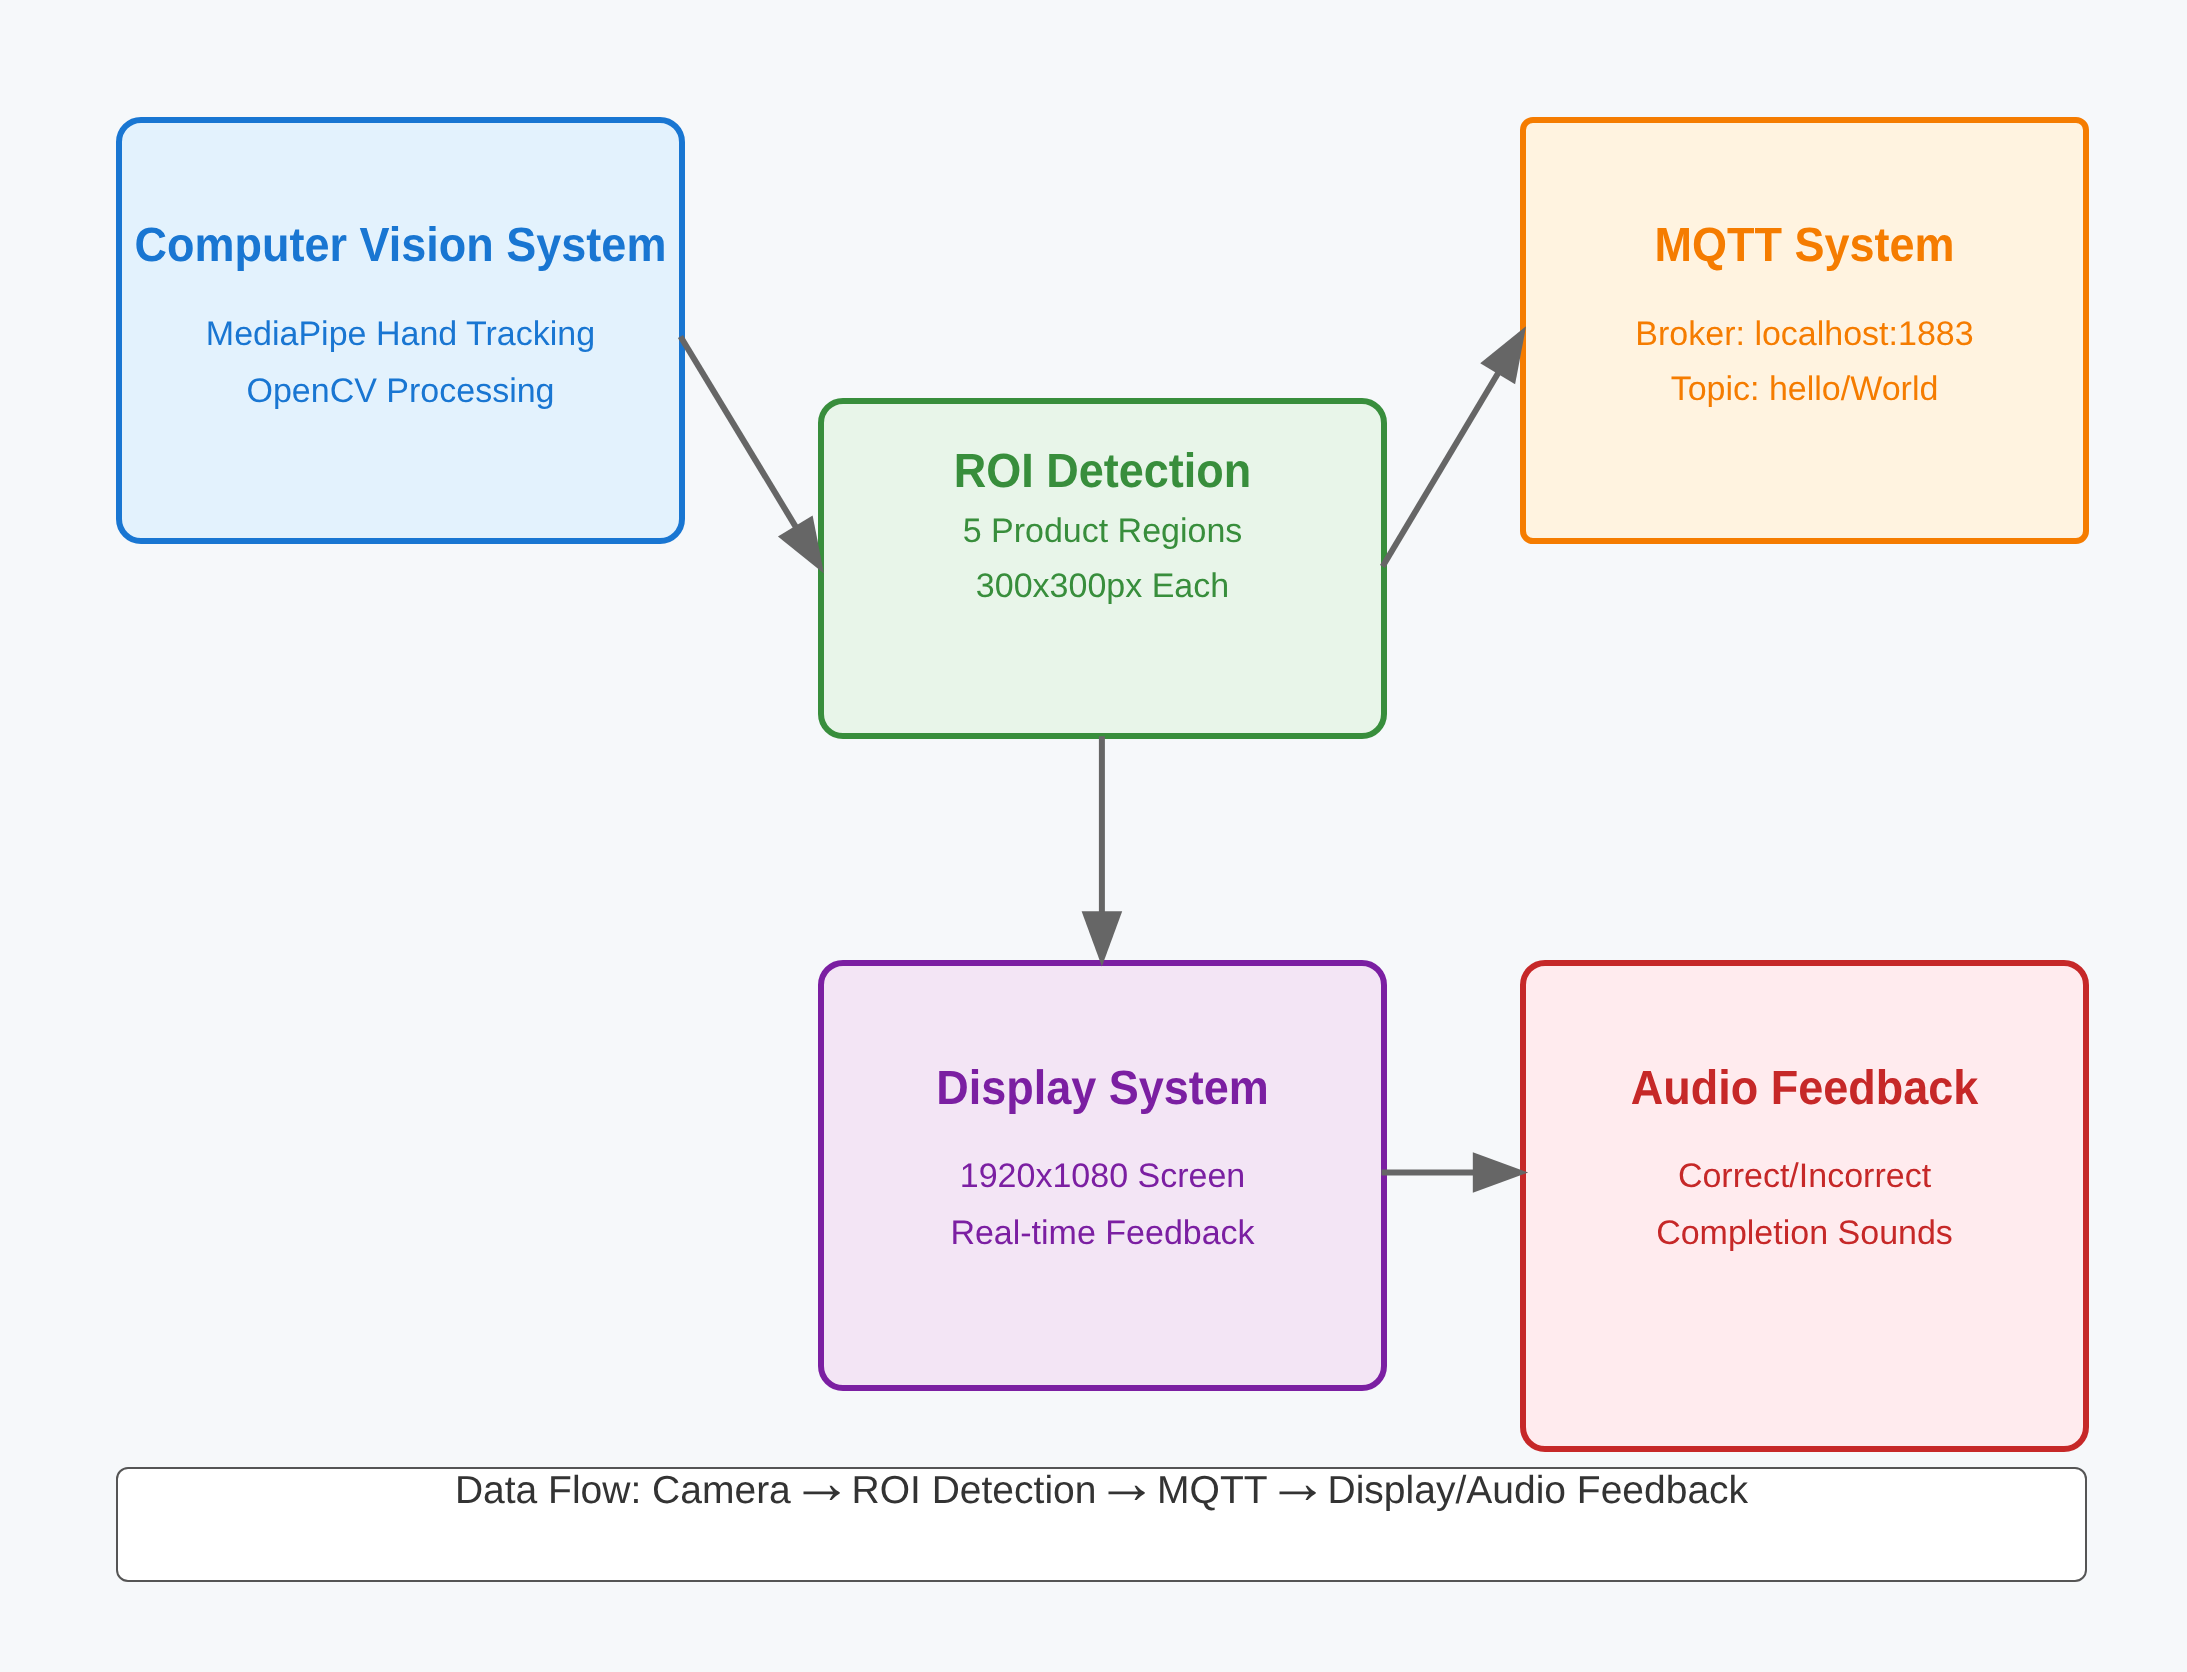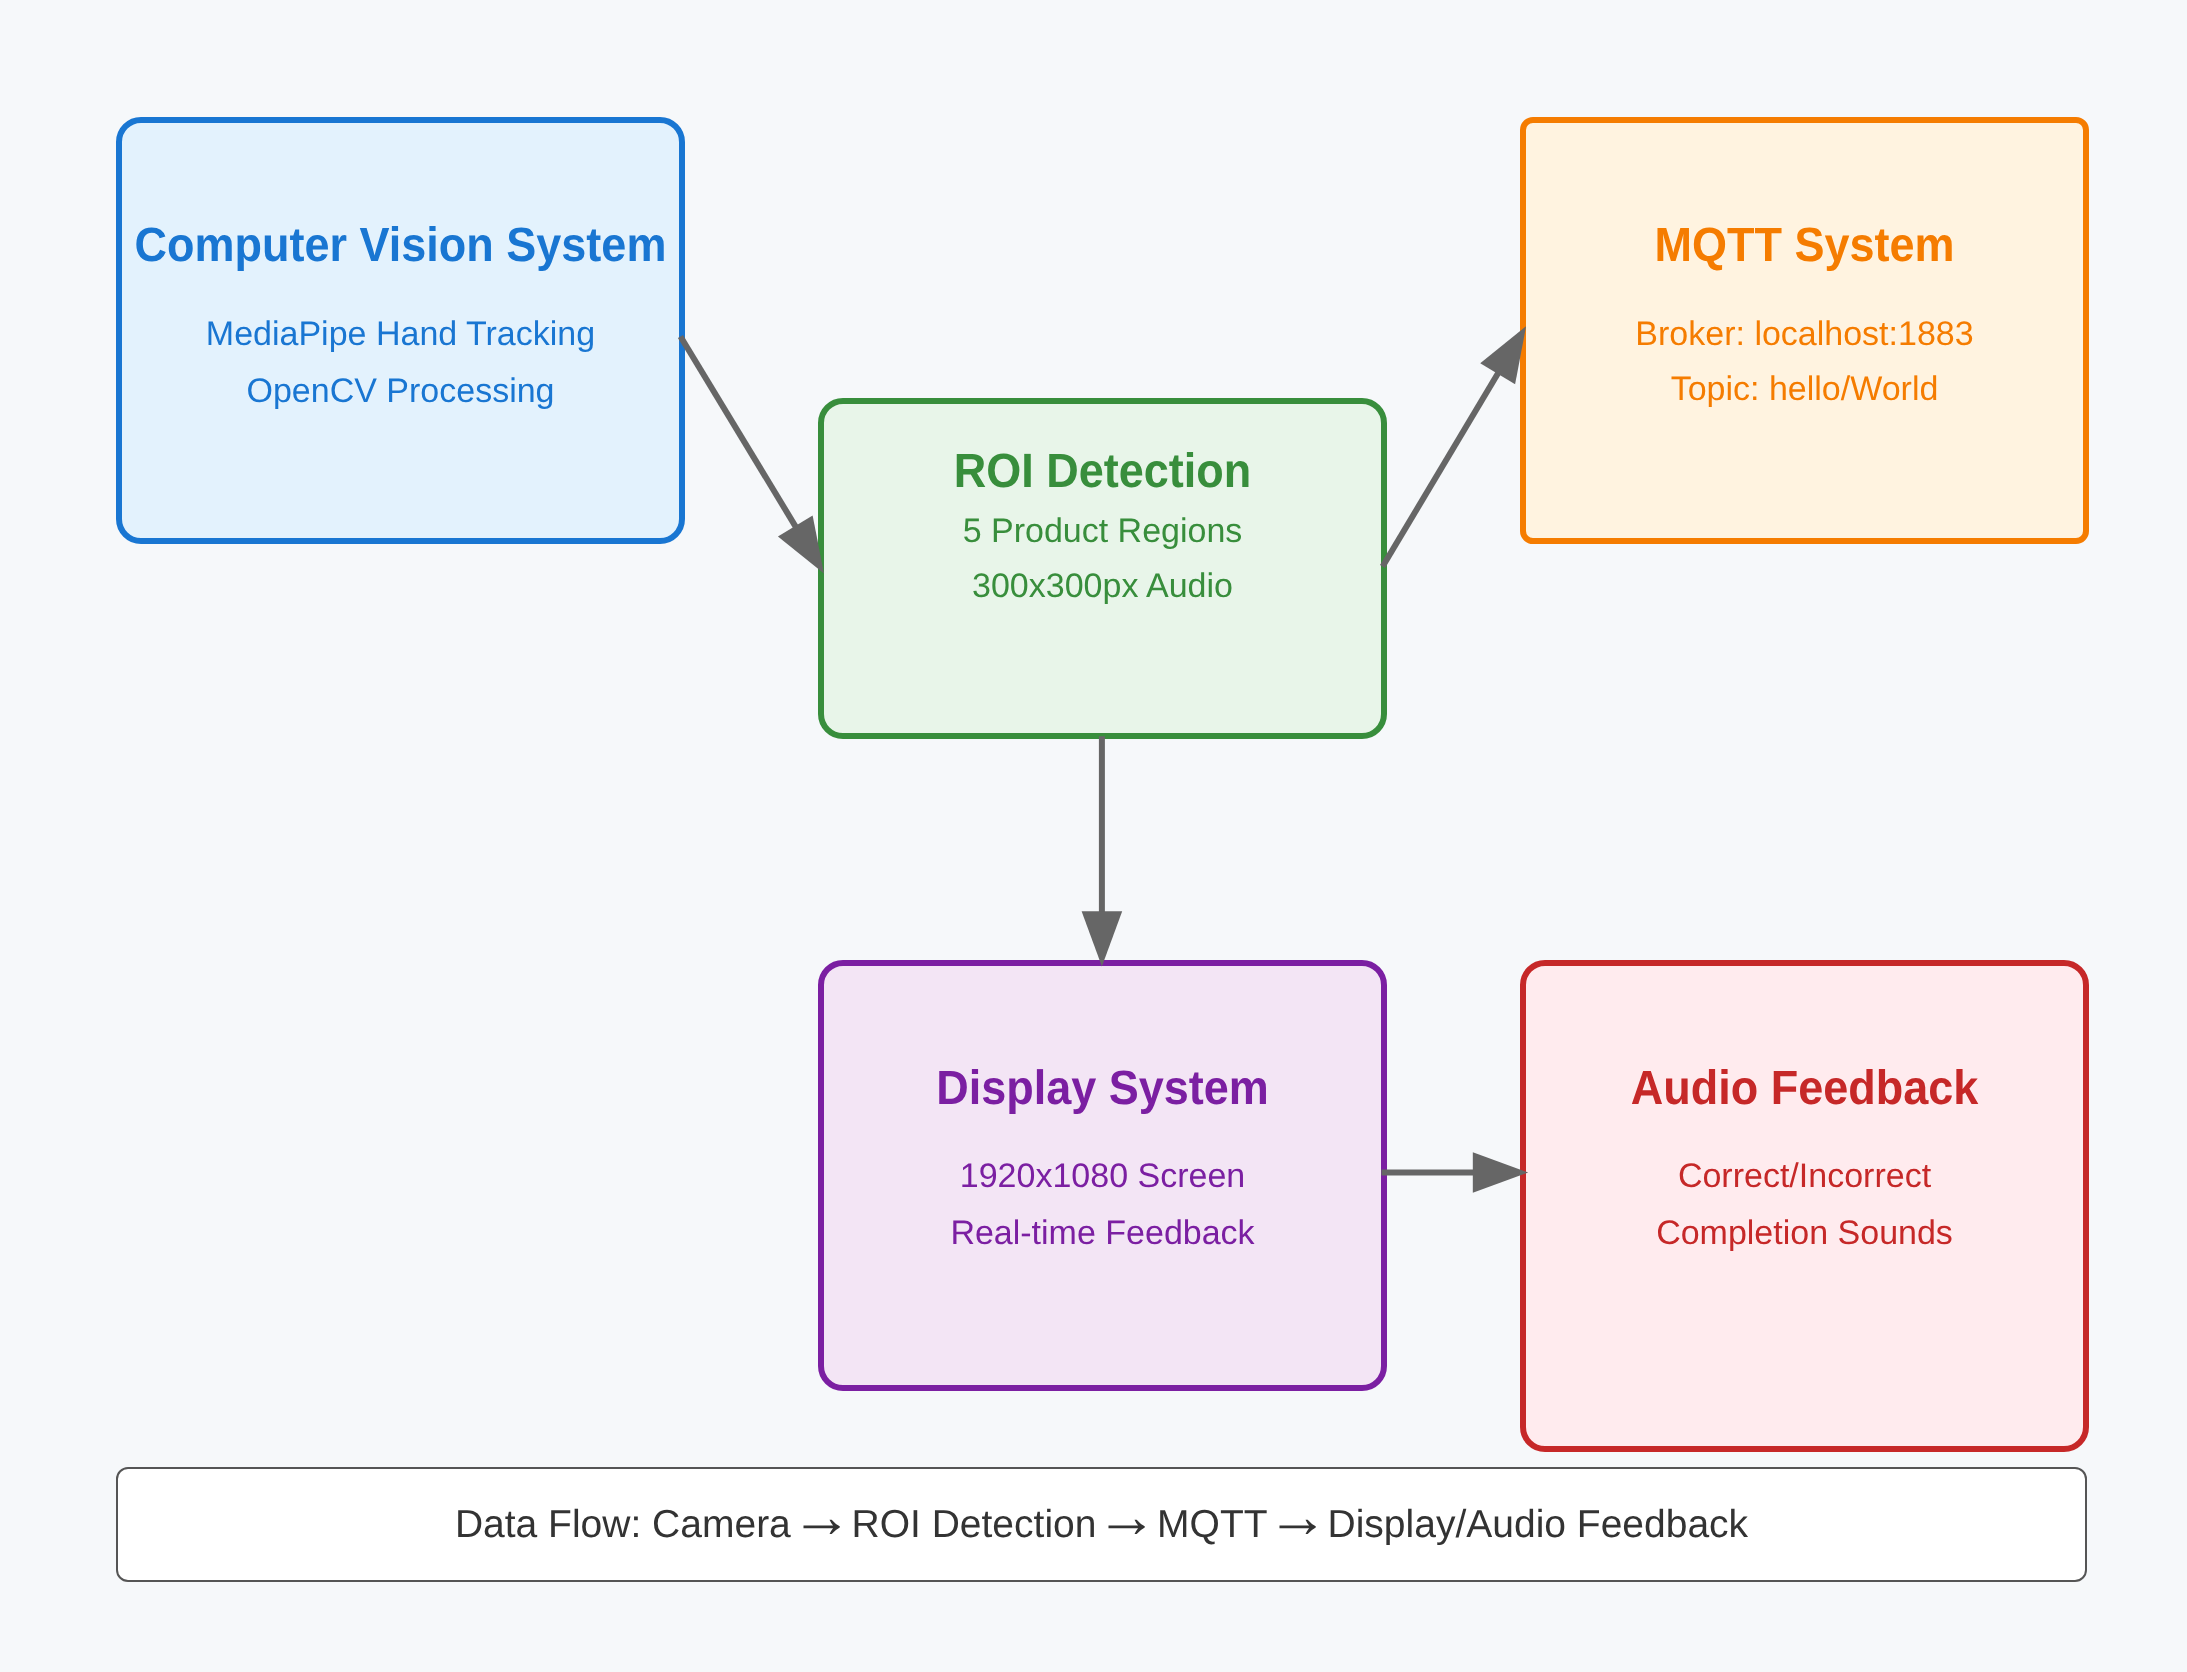--- a/index.html
+++ b/index.html
@@ -5,21 +5,21 @@
   html,body{margin:0;padding:0;}
   body{width:2187px;height:1672px;background:#f6f8fa;overflow:hidden;
        font-family:"Liberation Sans",sans-serif;
        -webkit-font-smoothing:antialiased;text-rendering:geometricPrecision;}
   #stage{position:relative;width:2187px;height:1672px;}
   .node{position:absolute;box-sizing:border-box;border-style:solid;}
   .node .title{position:absolute;left:0;right:0;text-align:center;font-weight:bold;}
   .node .line{position:absolute;left:0;right:0;text-align:center;}
   svg.edges{position:absolute;left:0;top:0;width:2187px;height:1672px;overflow:visible;z-index:5;pointer-events:none;}
   #footer{position:absolute;box-sizing:border-box;background:#ffffff;
-          border:2.8px solid #555555;border-radius:12px;display:flex;align-items:center;justify-content:center;}
+          border:2.8px solid #555555;border-radius:12px;display:flex;align-items:flex-start;justify-content:center;}
 </style>
 </head>
 <body style="background: rgb(246, 248, 250);">
 
 <div id="stage">
 
   <svg class="edges" viewBox="0 0 2370 1812">
     <g stroke="#666666" fill="#666666" stroke-width="6.5" stroke-linecap="butt">
       <path d="M 737.4,364.6 L 864.3,574.2" fill="none"></path>
       <polygon stroke="none" points="892.9,621.4 843.0,581.5 880.6,558.7"></polygon>
@@ -34,21 +34,21 @@
 
   <div class="node" id="n-cv" style="background: rgb(227, 242, 253); border-color: rgb(25, 118, 210); border-width: 6px; border-radius: 25px; color: rgb(25, 118, 210);">
     <div class="title">Computer Vision System</div>
     <div class="line l1">MediaPipe Hand Tracking</div>
     <div class="line l2">OpenCV Processing</div>
   </div>
 
   <div class="node" id="n-roi" style="background: rgb(232, 245, 233); border-color: rgb(56, 142, 60); border-width: 6px; border-radius: 25px; color: rgb(56, 142, 60);">
     <div class="title">ROI Detection</div>
     <div class="line l1">5 Product Regions</div>
-    <div class="line l2">300x300px Audio</div>
+    <div class="line l2">300x300px Each</div>
   </div>
 
   <div class="node" id="n-mqtt" style="background: rgb(255, 243, 224); border-color: rgb(245, 124, 0); border-width: 6px; border-radius: 13px; color: rgb(245, 124, 0);">
     <div class="title">MQTT System</div>
     <div class="line l1">Broker: localhost:1883</div>
     <div class="line l2">Topic: hello/World</div>
   </div>
 
   <div class="node" id="n-display" style="background: rgb(243, 229, 245); border-color: rgb(123, 31, 162); border-width: 6px; border-radius: 25px; color: rgb(123, 31, 162);">
     <div class="title">Display System</div>

